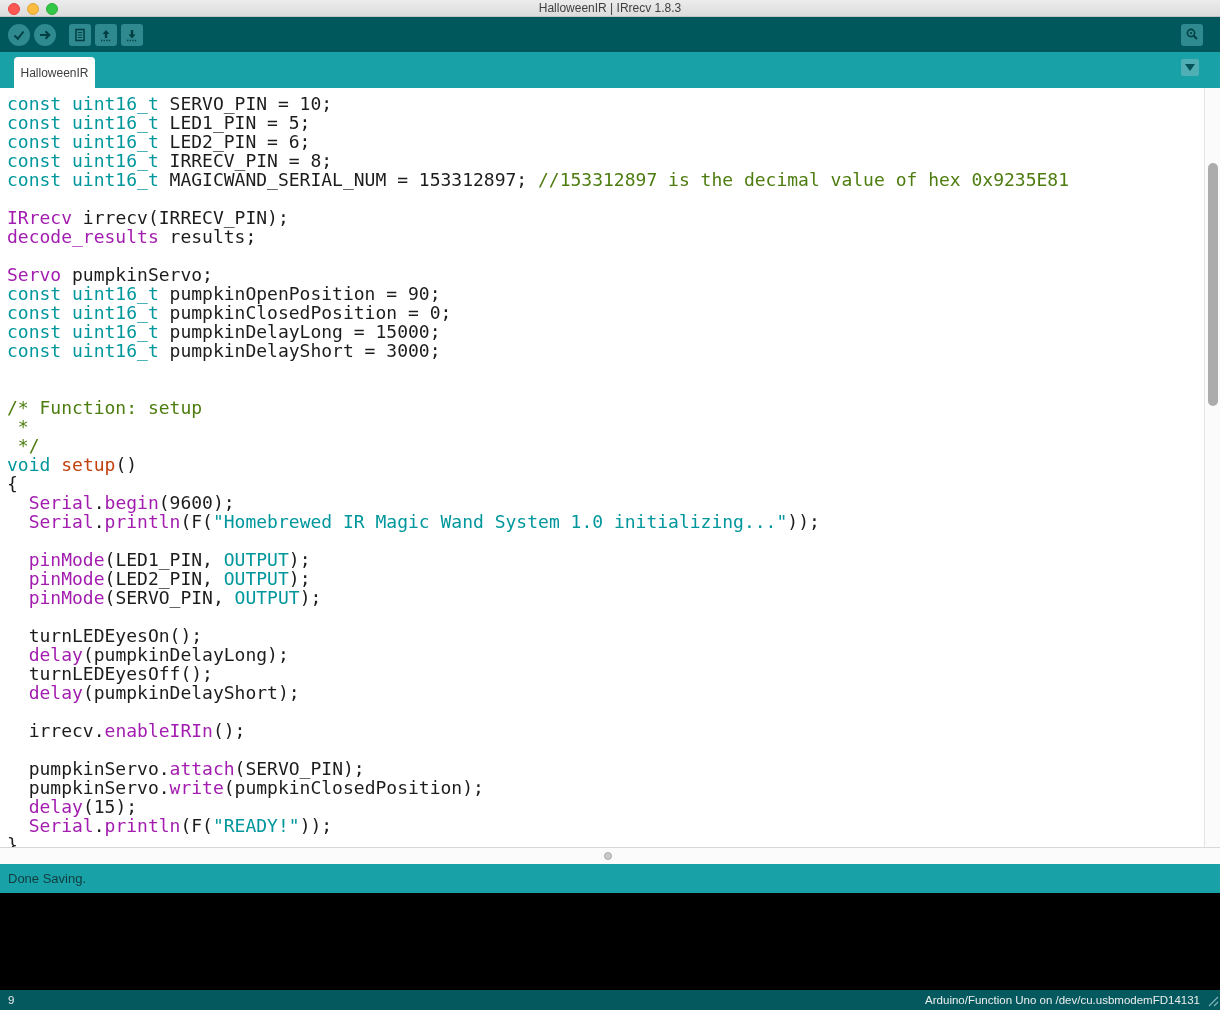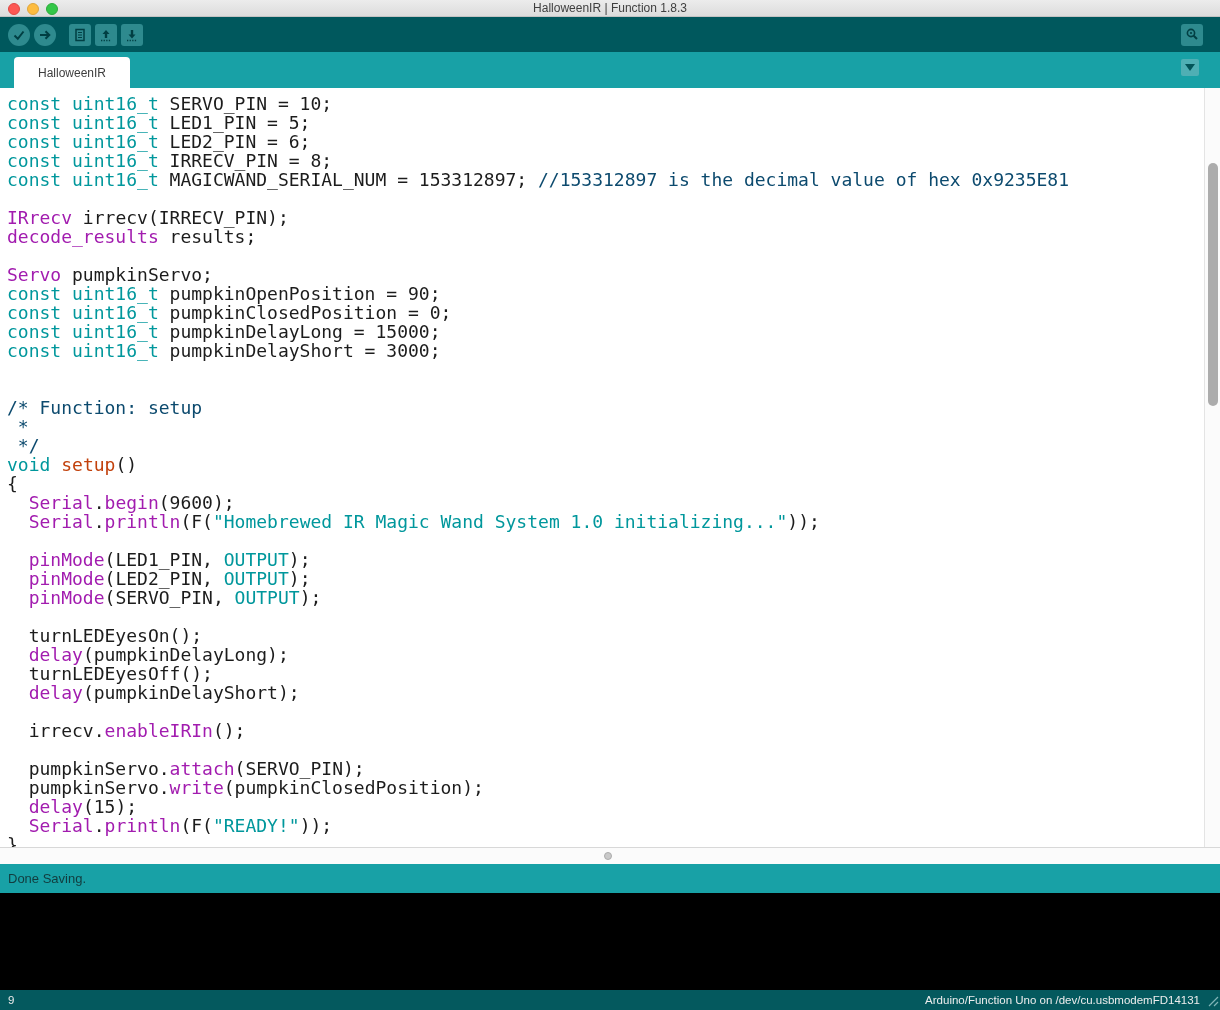--- a/index.html
+++ b/index.html
@@ -25,40 +25,40 @@
           align-items:center; justify-content:center; color:#013F43;
           margin-right:4px; cursor:default; }
   .tbtn.round { border-radius:50%; }
   .tbtn.square { border-radius:3px; }
   .tbtn.gap { margin-left:9px; }
   .tbtn.serial { margin-left:auto; margin-right:17px; }
   .tbtn svg { display:block; }
 
   
   .tabbar { height:36px; background:#18A1A6; position:relative; }
-  .tab { position:absolute; left:14px; top:5px; width:116px; height:31px;
+  .tab { position:absolute; left:14px; top:5px; width:81px; height:31px;
          background:#FFFFFF; border-radius:4px 4px 0 0; display:flex;
          align-items:center; justify-content:center; font-size:12px; color:#3E3E3E; }
   .tab-menu { position:absolute; right:21px; top:7px; width:18px; height:17px;
               background:#4FAFB4; border-radius:2px; display:flex;
               align-items:center; justify-content:center; }
   .tri-down { width:0; height:0; border-left:5px solid transparent;
               border-right:5px solid transparent; border-top:7px solid #025458; }
 
   
   .editor { height:759px; background:#FFFFFF; position:relative; overflow:hidden; }
   .code { position:absolute; top:0; left:0; right:16px; bottom:0; overflow:hidden;
           padding:6px 0 0 7px; font-family:"DejaVu Sans Mono", monospace;
           font-size:18px; line-height:19px; white-space:pre; }
   .code-line { height:19px; }
   .tok-p { color:#1C1C1C; }
   .tok-t { color:#00979C; }
   .tok-f { color:#a21caf; }
   .tok-g { color:#c2410c; }
-  .tok-c { color:#0c4a6e; }
+  .tok-c { color:#4d7c0f; }
   .tok-s { color:#00979C; }
   .vscroll { position:absolute; right:0; top:0; width:16px; height:100%;
              background:#FBFBFB; border-left:1px solid #E4E4E4; }
   .vthumb { position:absolute; left:3px; top:75px; width:10px; height:243px;
             background:#ACACAC; border-radius:5px; }
 
   
   .splitter { height:17px; background:#FBFBFB; border-top:1px solid #D8D8D8;
               position:relative; }
   .grip { position:absolute; left:604px; top:4px; width:8px; height:8px;
@@ -82,21 +82,21 @@
 <body>
 
 <div class="window">
 
   <div class="titlebar">
     <div class="traffic">
       <span class="light red"></span>
       <span class="light yellow"></span>
       <span class="light green"></span>
     </div>
-    <div class="win-title">HalloweenIR | Function 1.8.3</div>
+    <div class="win-title">HalloweenIR | IRrecv 1.8.3</div>
   </div>
 
   <div class="toolbar">
     <div class="tbtn round">
       <span>
           <svg width="14" height="14" viewBox="0 0 14 14">
             <path d="M2.5 7.5 L5.8 10.8 L11.5 3.5" fill="none" stroke="currentColor" stroke-width="2"></path>
           </svg>
         </span>
     </div>

